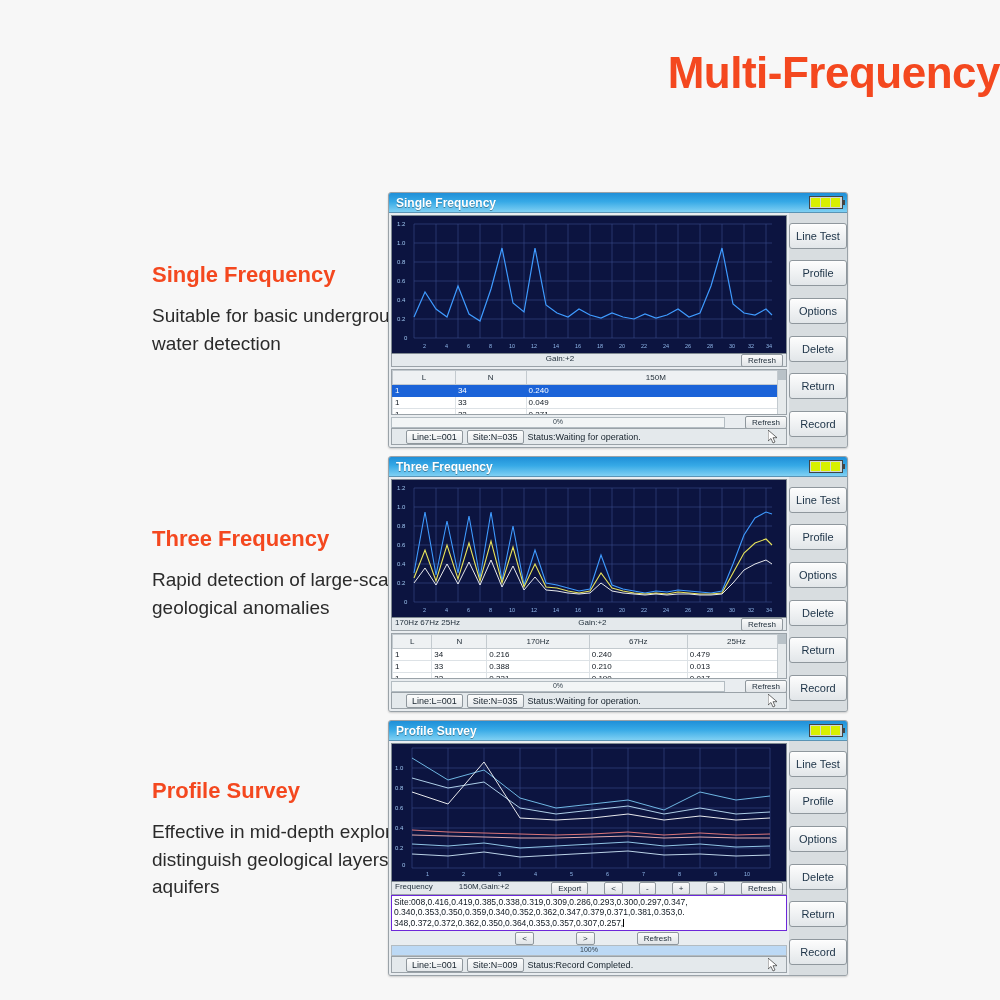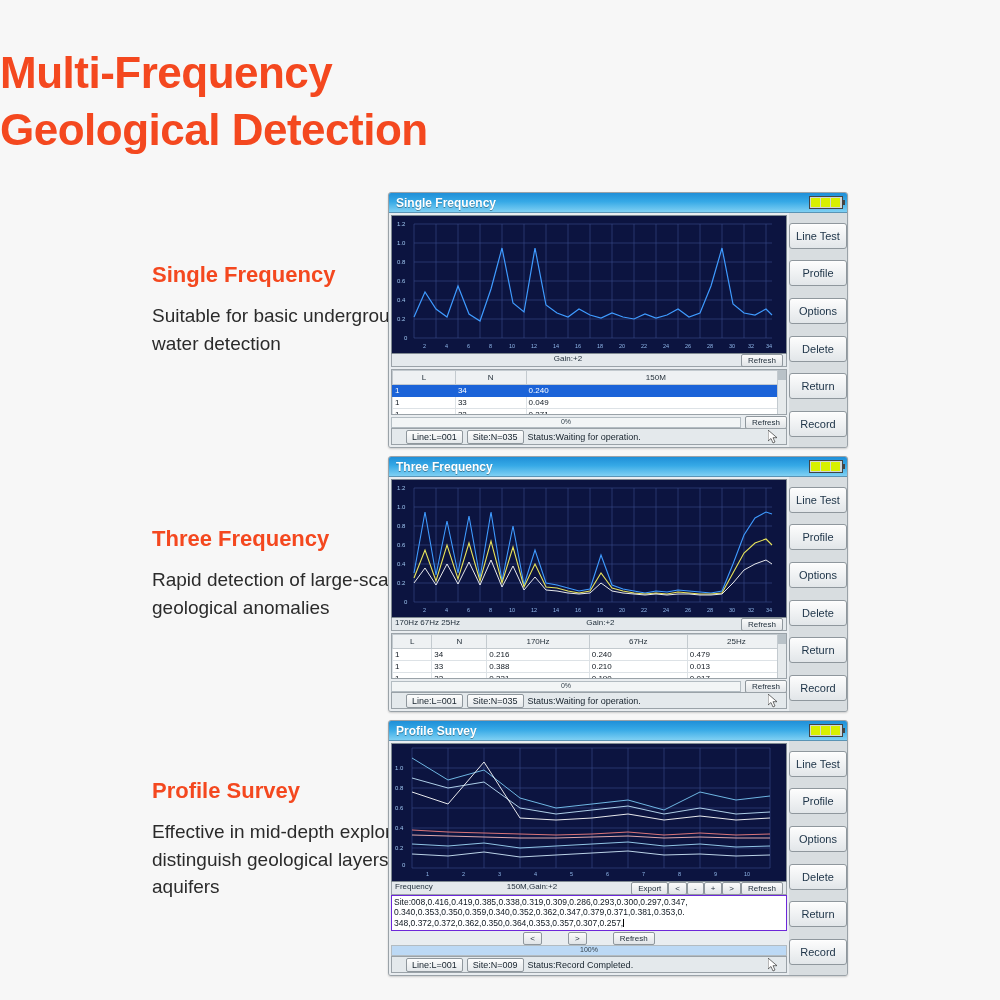--- a/index.html
+++ b/index.html
@@ -5,21 +5,21 @@
   html,body{margin:0;padding:0;}
   body{
     width:1000px;height:1000px;
     background:#f7f7f7;
     font-family:"Liberation Sans", sans-serif;
     -webkit-font-smoothing:antialiased;
     overflow:hidden;
     position:relative;
   }
   .headline{
-    position:absolute;left:0;top:44px;width:1000px;text-align:left;
+    position:absolute;left:0;top:44px;width:1000px;text-align:right;
     color:#f4481f;font-weight:bold;font-size:44px;line-height:1.3;
     letter-spacing:-0.5px;
   }
   .headline .l2{display:block;}
   .feature{position:absolute;width:310px;}
   .feature h3{
     margin:0 0 14px 0;color:#f4481f;font-size:22px;font-weight:bold;
   }
   .feature p{
     margin:0;color:#2b2b2b;font-size:19px;line-height:1.45;font-weight:400;
@@ -77,21 +77,21 @@
   .plot{position:relative;background:#0c1440;border:1px solid #7f8a92;}
   .plot svg{display:block;}
   .axisrow{
     display:flex;align-items:flex-start;justify-content:space-between;
     background:#e4e9ec;border:1px solid #9aa2a8;border-top:none;
     font-size:8px;color:#22303c;padding:0 3px;box-sizing:border-box;height:13px;
   }
   .axisrow .mid{flex:1;text-align:center;}
   .minibtn{
     border:1px solid #8f979d;background:linear-gradient(to bottom,#fbfbfb,#e0e4e7);
-    border-radius:2px;font-size:8px;padding:0 6px;line-height:11px;color:#1d2b38;
+    border-radius:2px;font-size:8px;padding:0 6px;line-height:11px;color:#1d2b38;margin-left:16px;
   }
 
   
   .tablewrap{
     border:1px solid #9aa2a8;background:#ffffff;margin-top:2px;overflow:hidden;
     position:relative;
   }
   table.grid{border-collapse:collapse;width:100%;font-size:8px;color:#101820;}
   table.grid th{
     background:#eef1f3;border:1px solid #c3cacf;font-weight:normal;height:11px;
@@ -133,21 +133,20 @@
     font-family:"Liberation Sans", sans-serif;
     position:relative;
   }
   .caret{display:inline-block;width:1px;height:8px;background:#000;vertical-align:-1px;}
 </style>
 </head>
 <body>
 
 <div class="headline">
   <span>Multi-Frequency</span>
-  <span class="l2">Geological Detection</span>
 </div>
 
 <div class="feature" style="left:152px;top:262px;">
   <h3>Single Frequency</h3>
   <p>Suitable for basic underground water detection</p>
 </div>
 
 <div class="device" style="left:388px;top:192px;width:460px;height:256px;">
   <div class="titlebar">
     <span class="title-text">Single Frequency</span>

